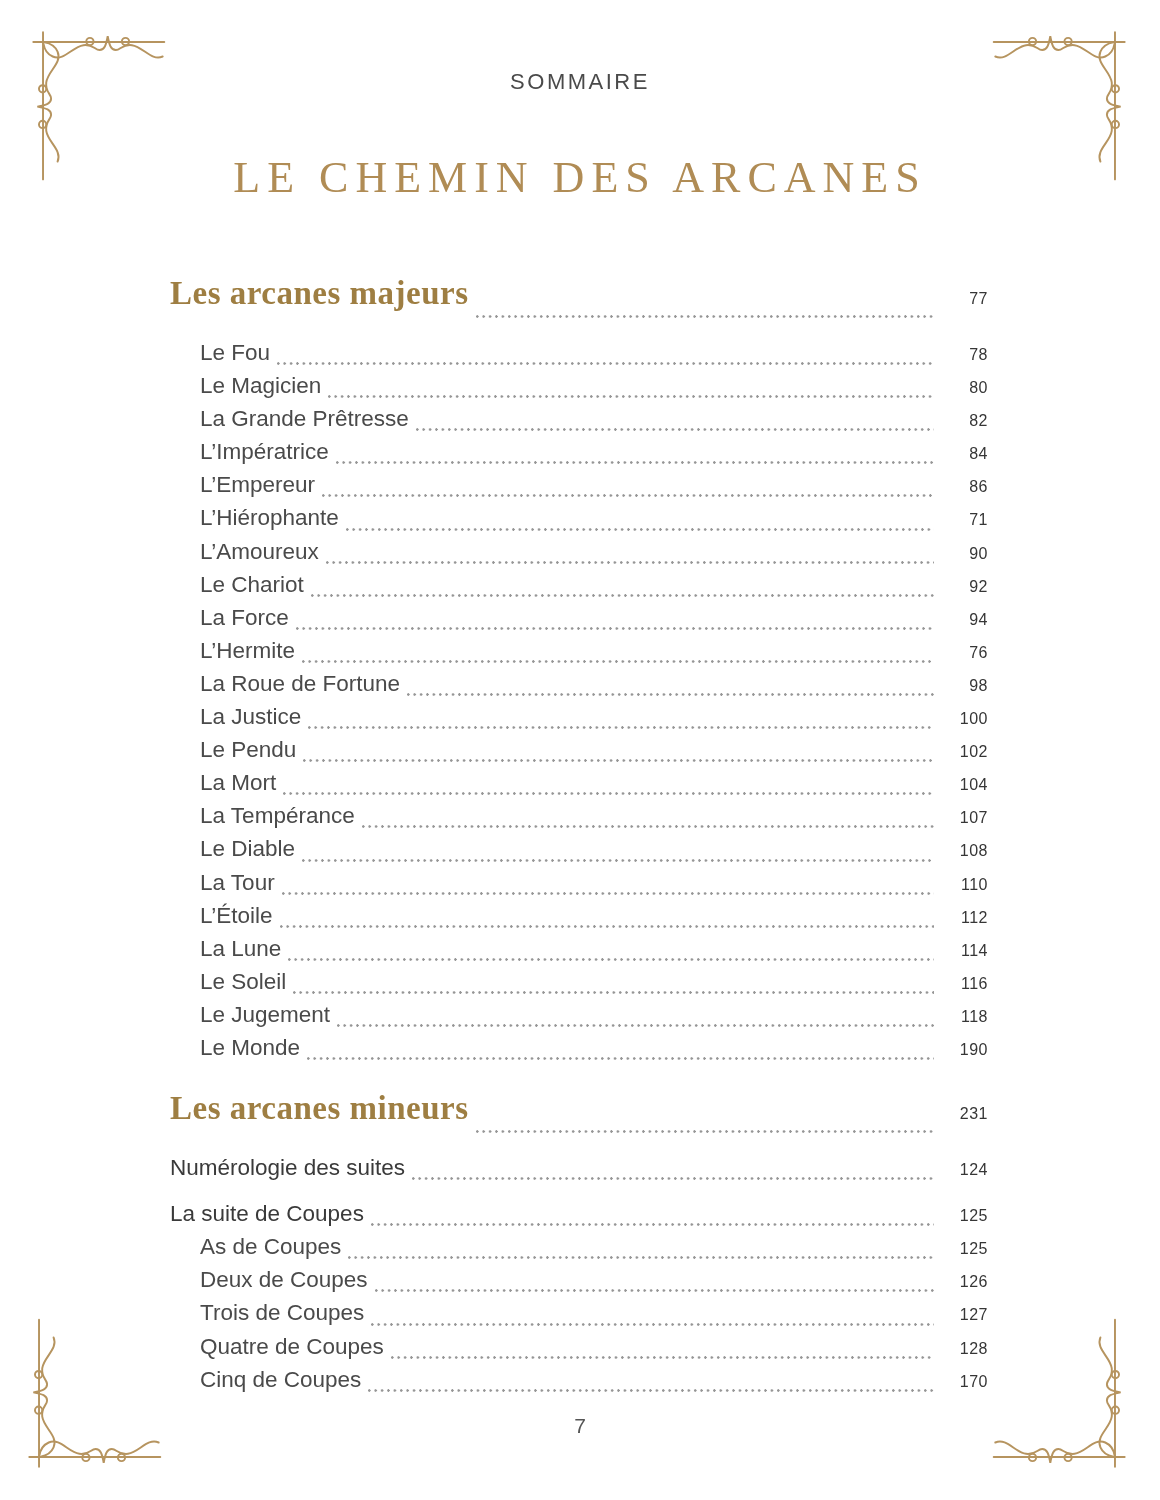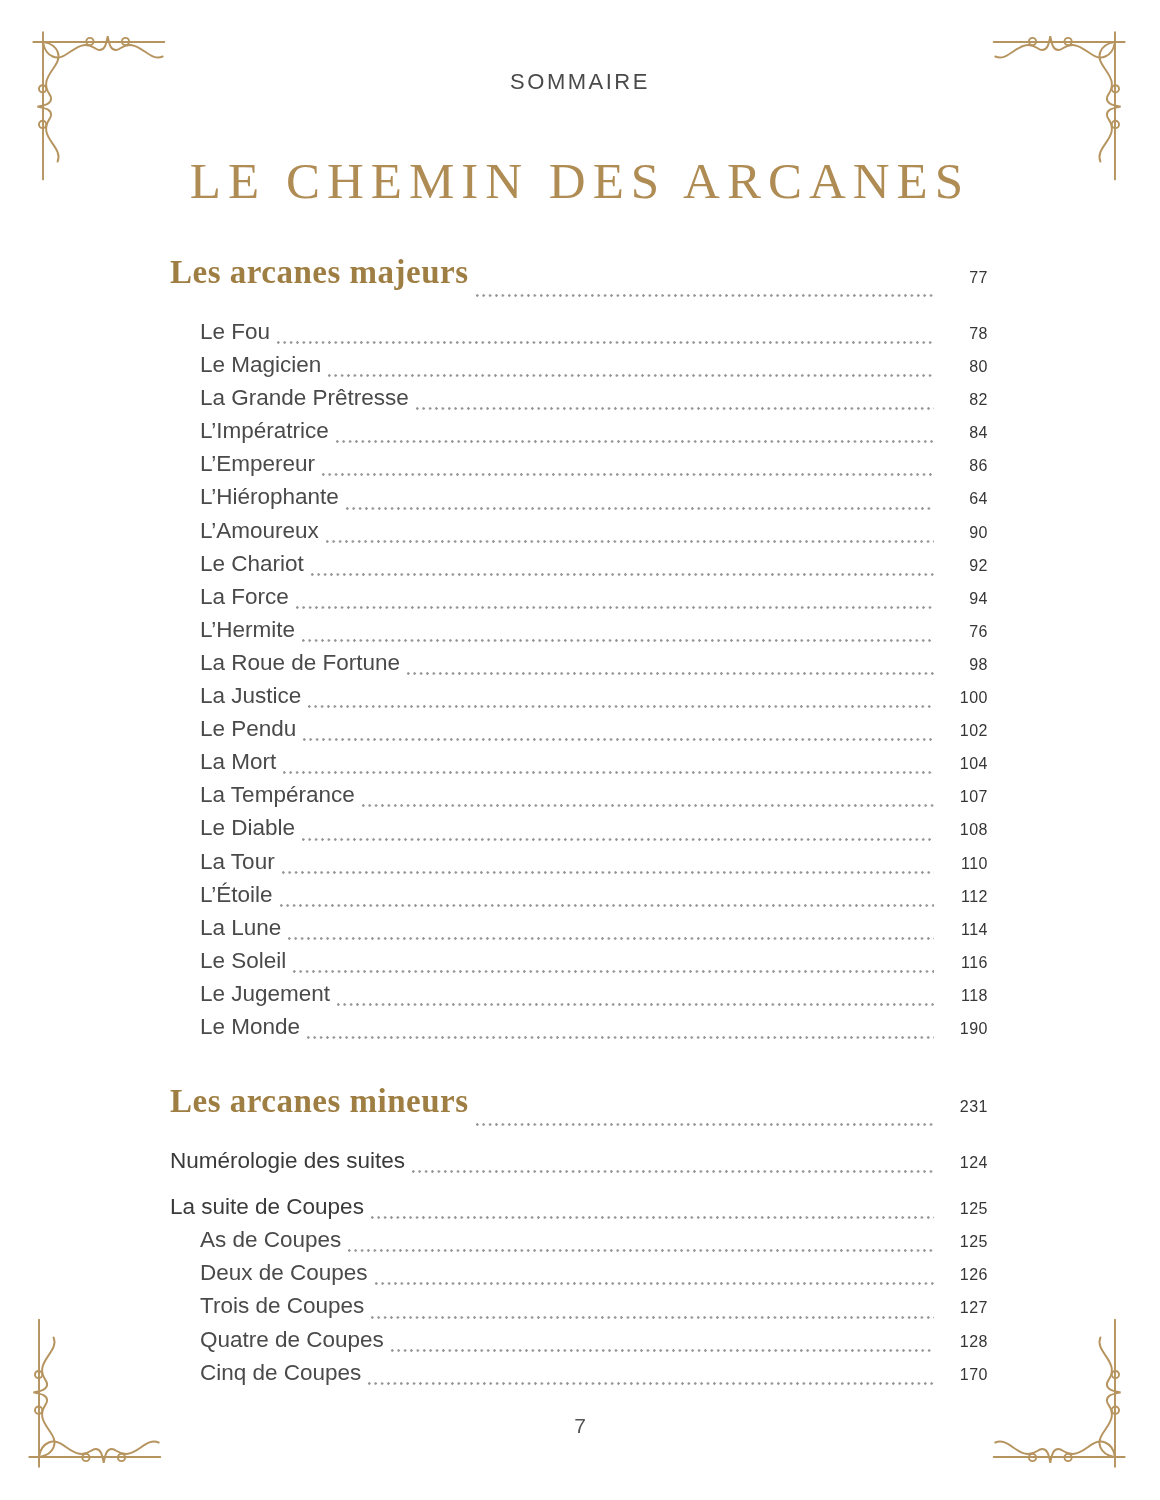--- a/index.html
+++ b/index.html
@@ -21,27 +21,27 @@
   
   .kicker {
     position:absolute; top:69px; left:0; width:100%;
     text-align:center;
     font-size:22px; letter-spacing:2.5px; color:#4a4a4a;
   }
   .book-title {
     position:absolute; top:152px; left:0; width:100%;
     text-align:center;
     font-family:"Liberation Serif", serif;
-    font-size:51px; font-weight:400; letter-spacing:7px;
+    font-size:44px; font-weight:400; letter-spacing:7px;
     color:#b08c55; white-space:nowrap;
   }
 
   
   .toc {
-    position:absolute; left:170px; top:248px; width:818px;
+    position:absolute; left:170px; top:269px; width:818px;
   }
   .row { display:flex; align-items:baseline; }
   .row .label { white-space:nowrap; }
   .row .dots {
     flex:1 1 auto; align-self:flex-end;
     height:3px; margin:0 8px 5px 7px;
     background-image:radial-gradient(circle at 1.3px 1.5px, #969696 1.1px, transparent 1.45px);
     background-size:6.4px 3px;
     background-repeat:repeat-x;
     background-position:left bottom;
@@ -50,21 +50,21 @@
     min-width:46px; text-align:right; white-space:nowrap;
     font-size:16px; color:#363636; letter-spacing:0.5px;
   }
 
   .t-section {
     font-family:"Liberation Serif", serif;
     font-weight:700; font-size:33px; line-height:48px;
     letter-spacing:0.5px; color:#9e7e42;
     margin-bottom:14px;
   }
-  .t-section:not(:first-child) { margin-top:33px; }
+  .t-section:not(:first-child) { margin-top:19px; }
   .t-section .num { font-family:"Liberation Sans", sans-serif; font-weight:400; }
 
   .t-entry {
     padding-left:30px;
     font-size:22.5px; line-height:31.1px; font-weight:400;
     color:#4a4a4a;
   }
   .t-top {
     font-size:22.5px; line-height:31.1px; font-weight:400;
     color:#3a3a3a;
@@ -139,21 +139,21 @@
     <span class="num">84</span>
   </div>
     <div class="row t-entry">
     <span class="label">L’Empereur</span>
     <span class="dots"></span>
     <span class="num">86</span>
   </div>
     <div class="row t-entry">
     <span class="label">L’Hiérophante</span>
     <span class="dots"></span>
-    <span class="num">64</span>
+    <span class="num">71</span>
   </div>
     <div class="row t-entry">
     <span class="label">L’Amoureux</span>
     <span class="dots"></span>
     <span class="num">90</span>
   </div>
     <div class="row t-entry">
     <span class="label">Le Chariot</span>
     <span class="dots"></span>
     <span class="num">92</span>

